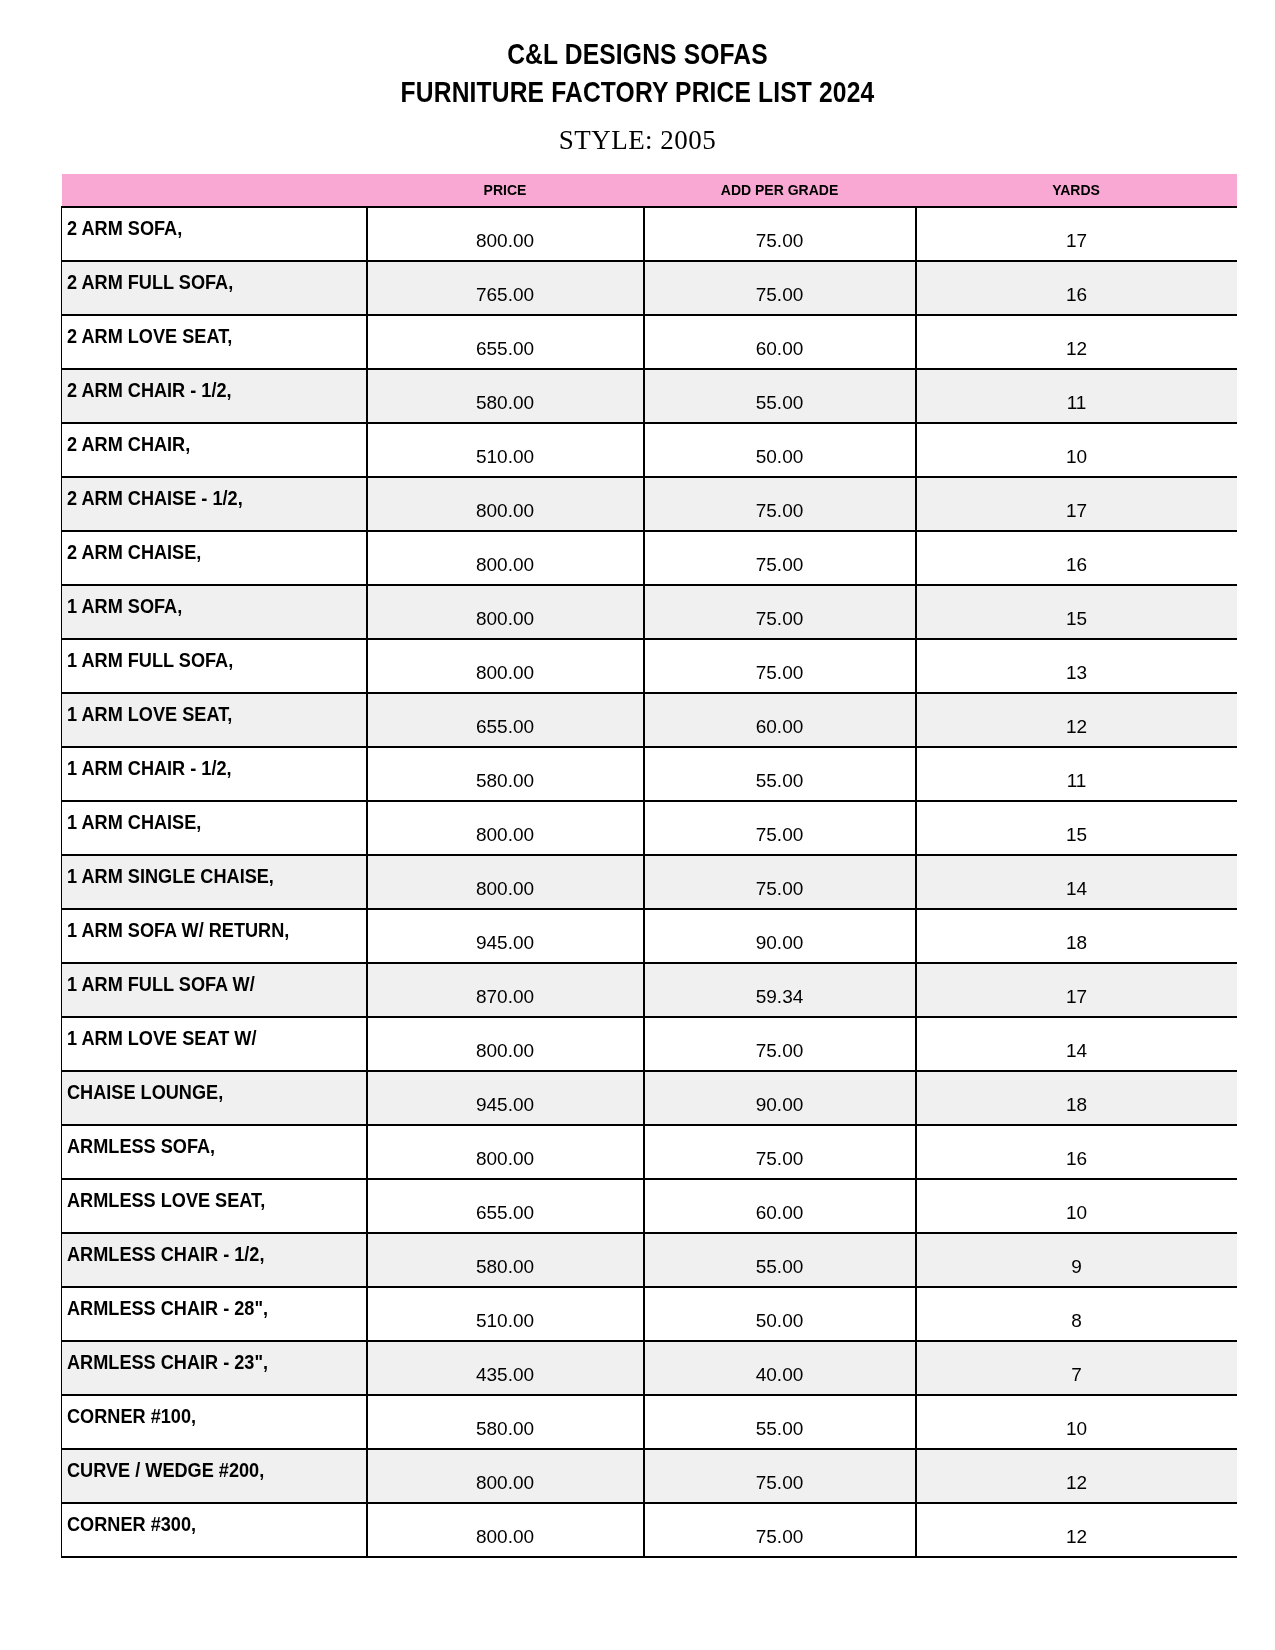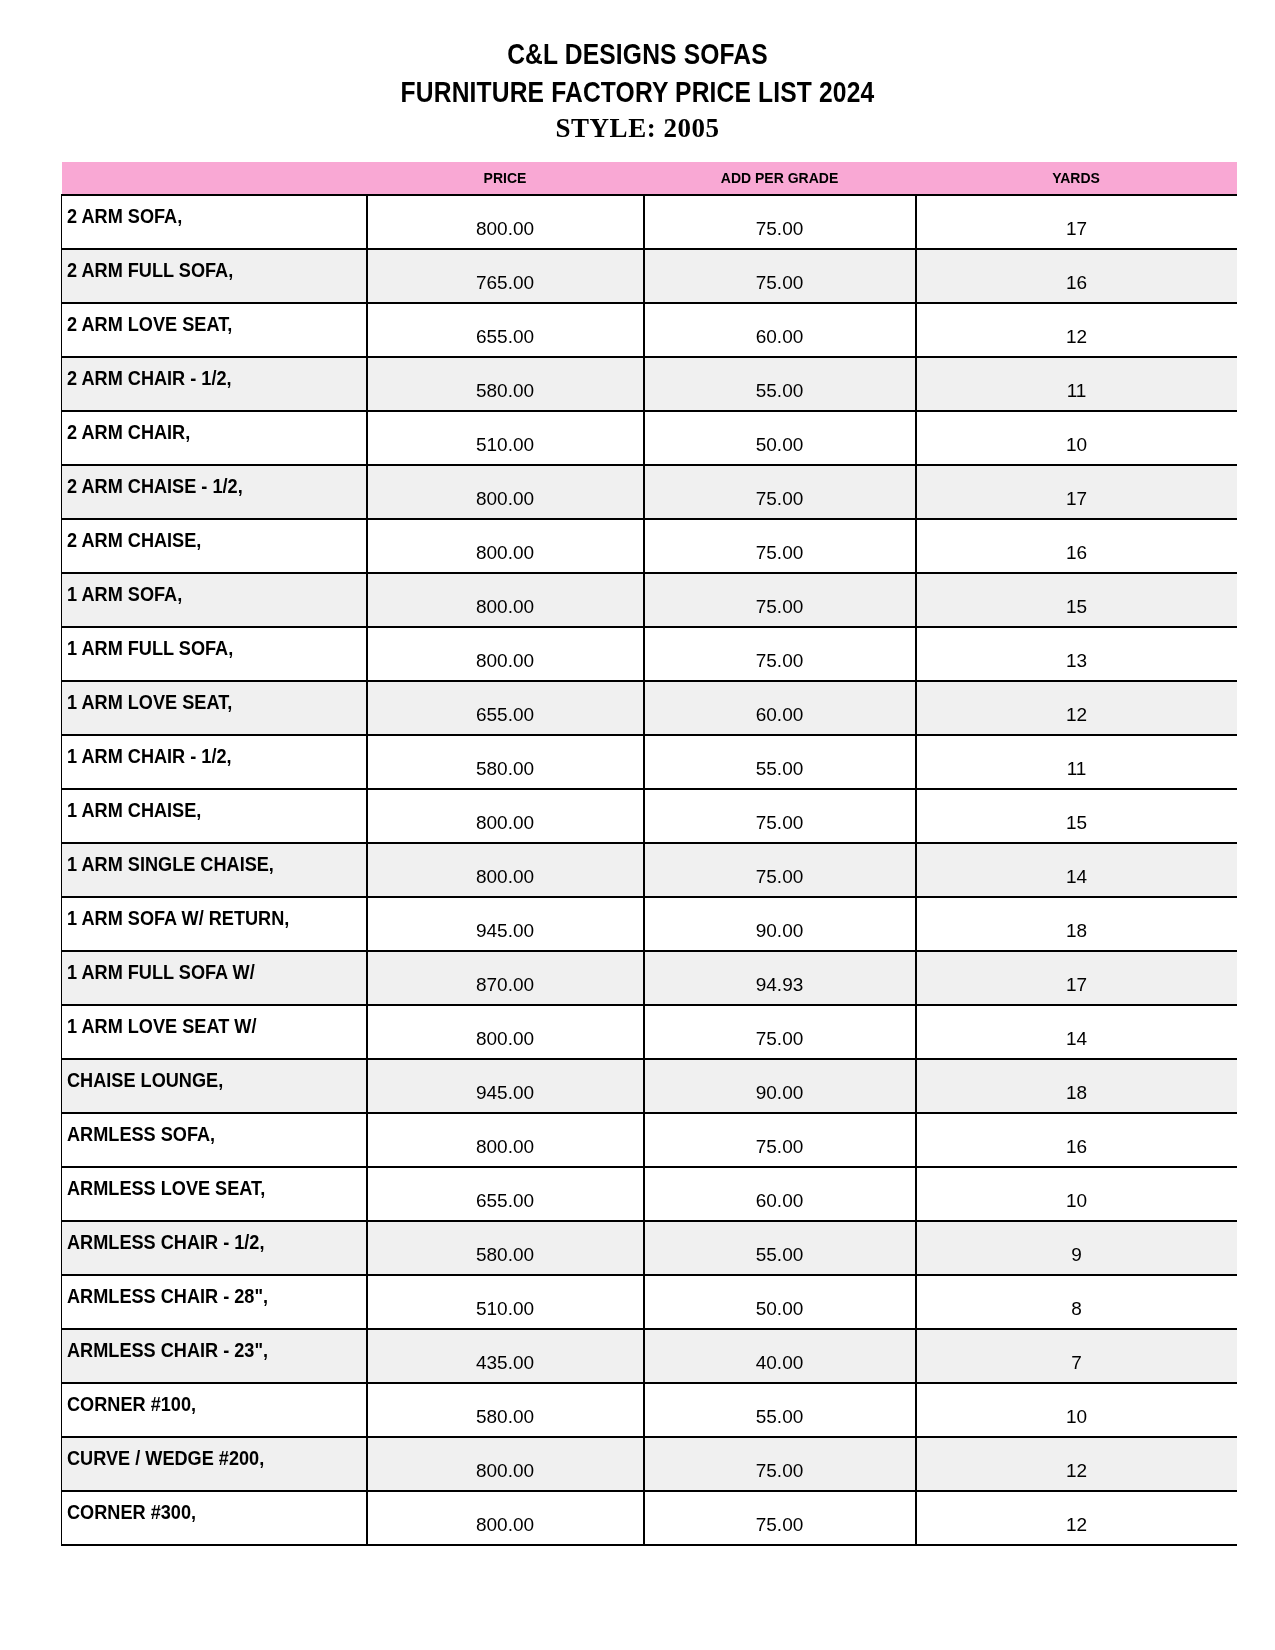--- a/index.html
+++ b/index.html
@@ -34,23 +34,24 @@
     font-weight: bold;
     font-size: 30px;
     line-height: 38px;
     letter-spacing: 0.2px;
     transform: scaleX(0.82);
     transform-origin: center center;
     white-space: nowrap;
   }
   .style-line {
     font-family: "Liberation Serif", serif;
-    font-weight: bold;
+    font-weight: normal;
     font-size: 27px;
     line-height: 34px;
+    margin-top: 12px;
     letter-spacing: 0.5px;
   }
 
   
   .table-wrap {
     margin: 17px 48px 0 52px;
   }
   table.pricelist {
     width: 100%;
     border-collapse: collapse;
@@ -238,21 +239,21 @@
           </tr>
           <tr>
             <td class="item"><span>1 ARM SOFA W/ RETURN,</span></td>
             <td class="price">945.00</td>
             <td class="grade">90.00</td>
             <td class="yards">18</td>
           </tr>
           <tr class="shade">
             <td class="item"><span>1 ARM FULL SOFA W/</span></td>
             <td class="price">870.00</td>
-            <td class="grade">94.93</td>
+            <td class="grade">59.34</td>
             <td class="yards">17</td>
           </tr>
           <tr>
             <td class="item"><span>1 ARM LOVE SEAT W/</span></td>
             <td class="price">800.00</td>
             <td class="grade">75.00</td>
             <td class="yards">14</td>
           </tr>
           <tr class="shade">
             <td class="item"><span>CHAISE LOUNGE,</span></td>

